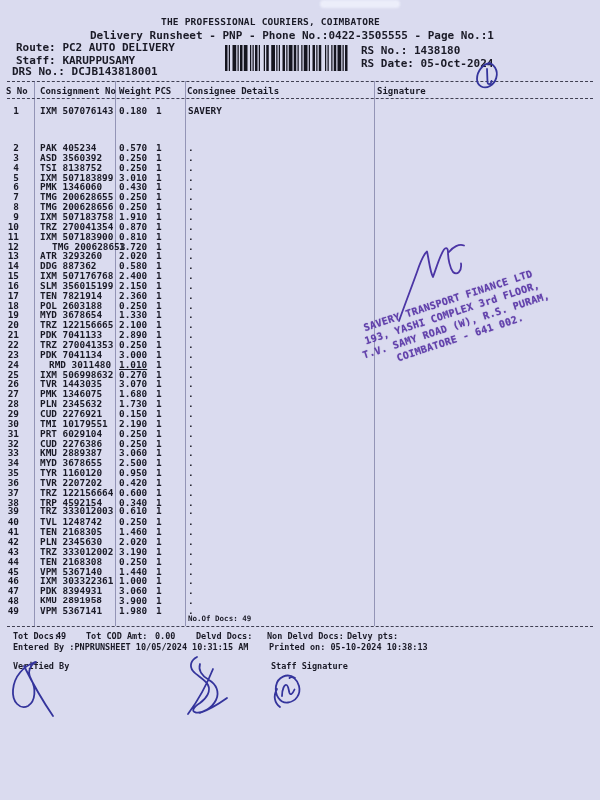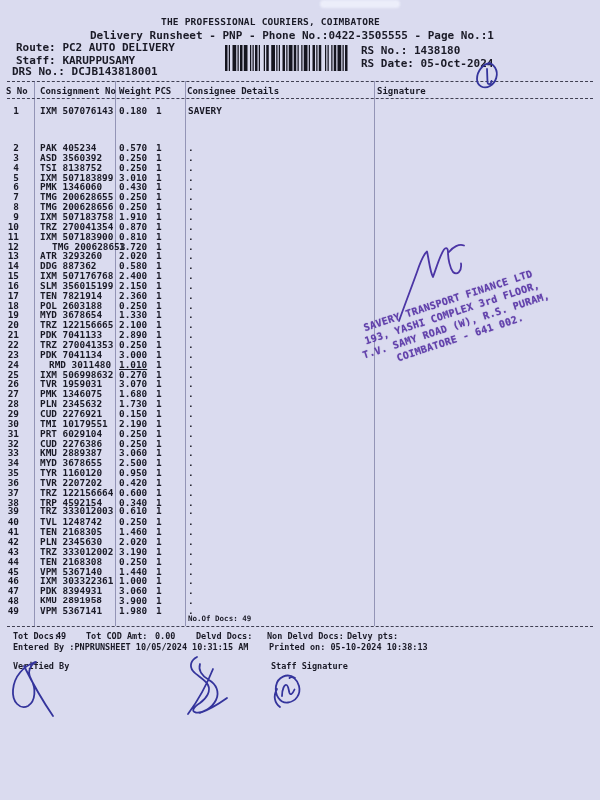--- a/index.html
+++ b/index.html
@@ -273,21 +273,21 @@
       </div>
       <div class="trow" style="top: 369.55px;">
         <span class="c sno">25</span>
         <span class="c" style="left: 40px;">IXM 506998632</span>
         <span class="c" style="left: 119px;">0.270</span>
         <span class="c" style="left: 156px;">1</span>
         <span class="c" style="left: 188px;">.</span>
       </div>
       <div class="trow" style="top: 379.4px;">
         <span class="c sno">26</span>
-        <span class="c" style="left: 40px;">TVR 1959031</span>
+        <span class="c" style="left: 40px;">TVR 1443035</span>
         <span class="c" style="left: 119px;">3.070</span>
         <span class="c" style="left: 156px;">1</span>
         <span class="c" style="left: 188px;">.</span>
       </div>
       <div class="trow" style="top: 389.25px;">
         <span class="c sno">27</span>
         <span class="c" style="left: 40px;">PMK 1346075</span>
         <span class="c" style="left: 119px;">1.680</span>
         <span class="c" style="left: 156px;">1</span>
         <span class="c" style="left: 188px;">.</span>

